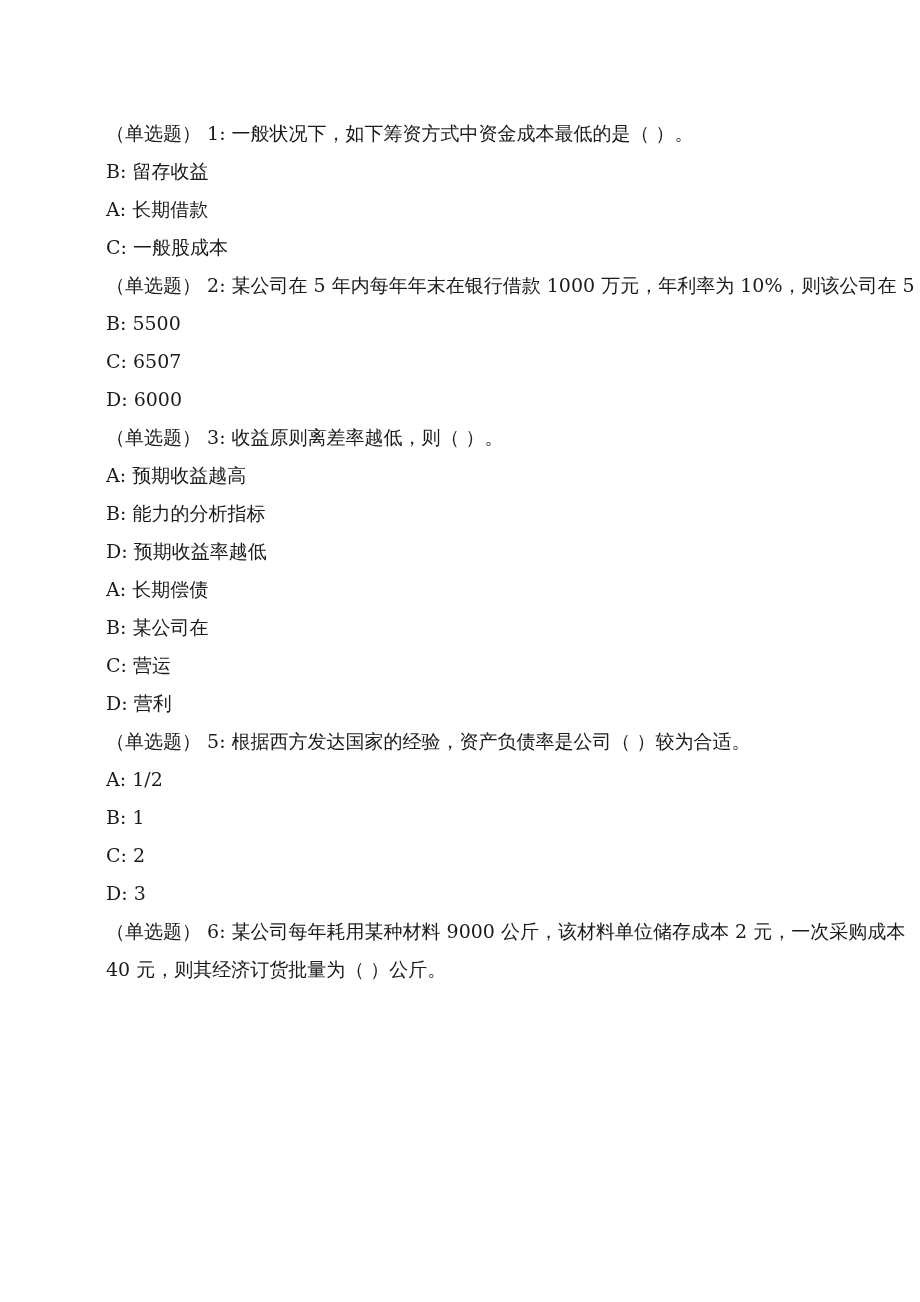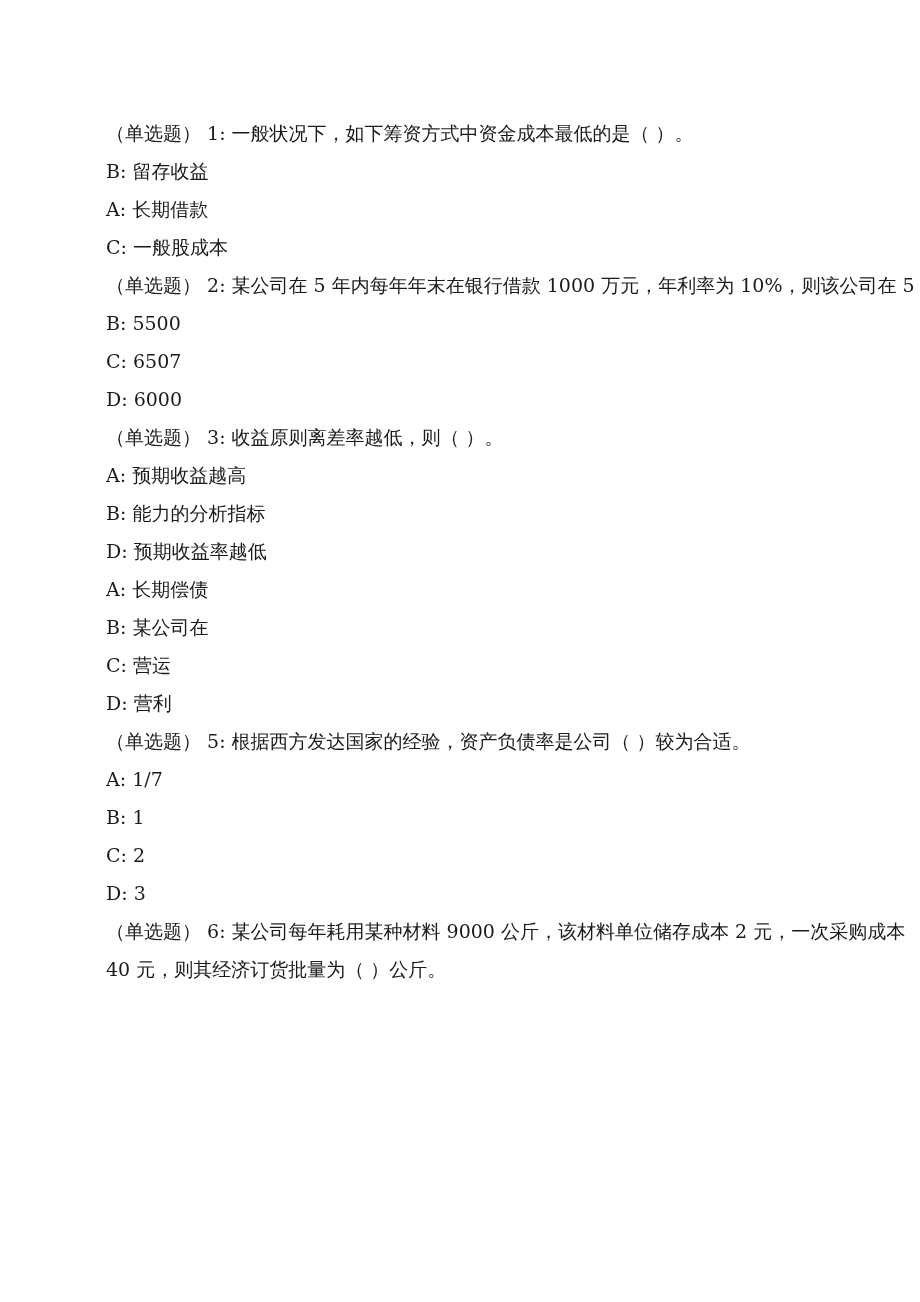--- a/index.html
+++ b/index.html
@@ -56,21 +56,21 @@
         <p class="line option-line">D: 预期收益率越低</p>
       </div>
       <div class="question-block">
         <p class="line option-line">A: 长期偿债</p>
         <p class="line option-line">B: 某公司在</p>
         <p class="line option-line">C: 营运</p>
         <p class="line option-line">D: 营利</p>
       </div>
       <div class="question-block">
         <p class="line stem-line">（单选题） 5: 根据西方发达国家的经验，资产负债率是公司（ ）较为合适。</p>
-        <p class="line option-line">A: 1/7</p>
+        <p class="line option-line">A: 1/2</p>
         <p class="line option-line">B: 1</p>
         <p class="line option-line">C: 2</p>
         <p class="line option-line">D: 3</p>
       </div>
       <div class="question-block">
         <p class="line stem-line">（单选题） 6: 某公司每年耗用某种材料 9000 公斤，该材料单位储存成本 2 元，一次采购成本</p>
         <p class="line stem-line">40 元，则其经济订货批量为（ ）公斤。</p>
       </div>
     </section>
 </main>

